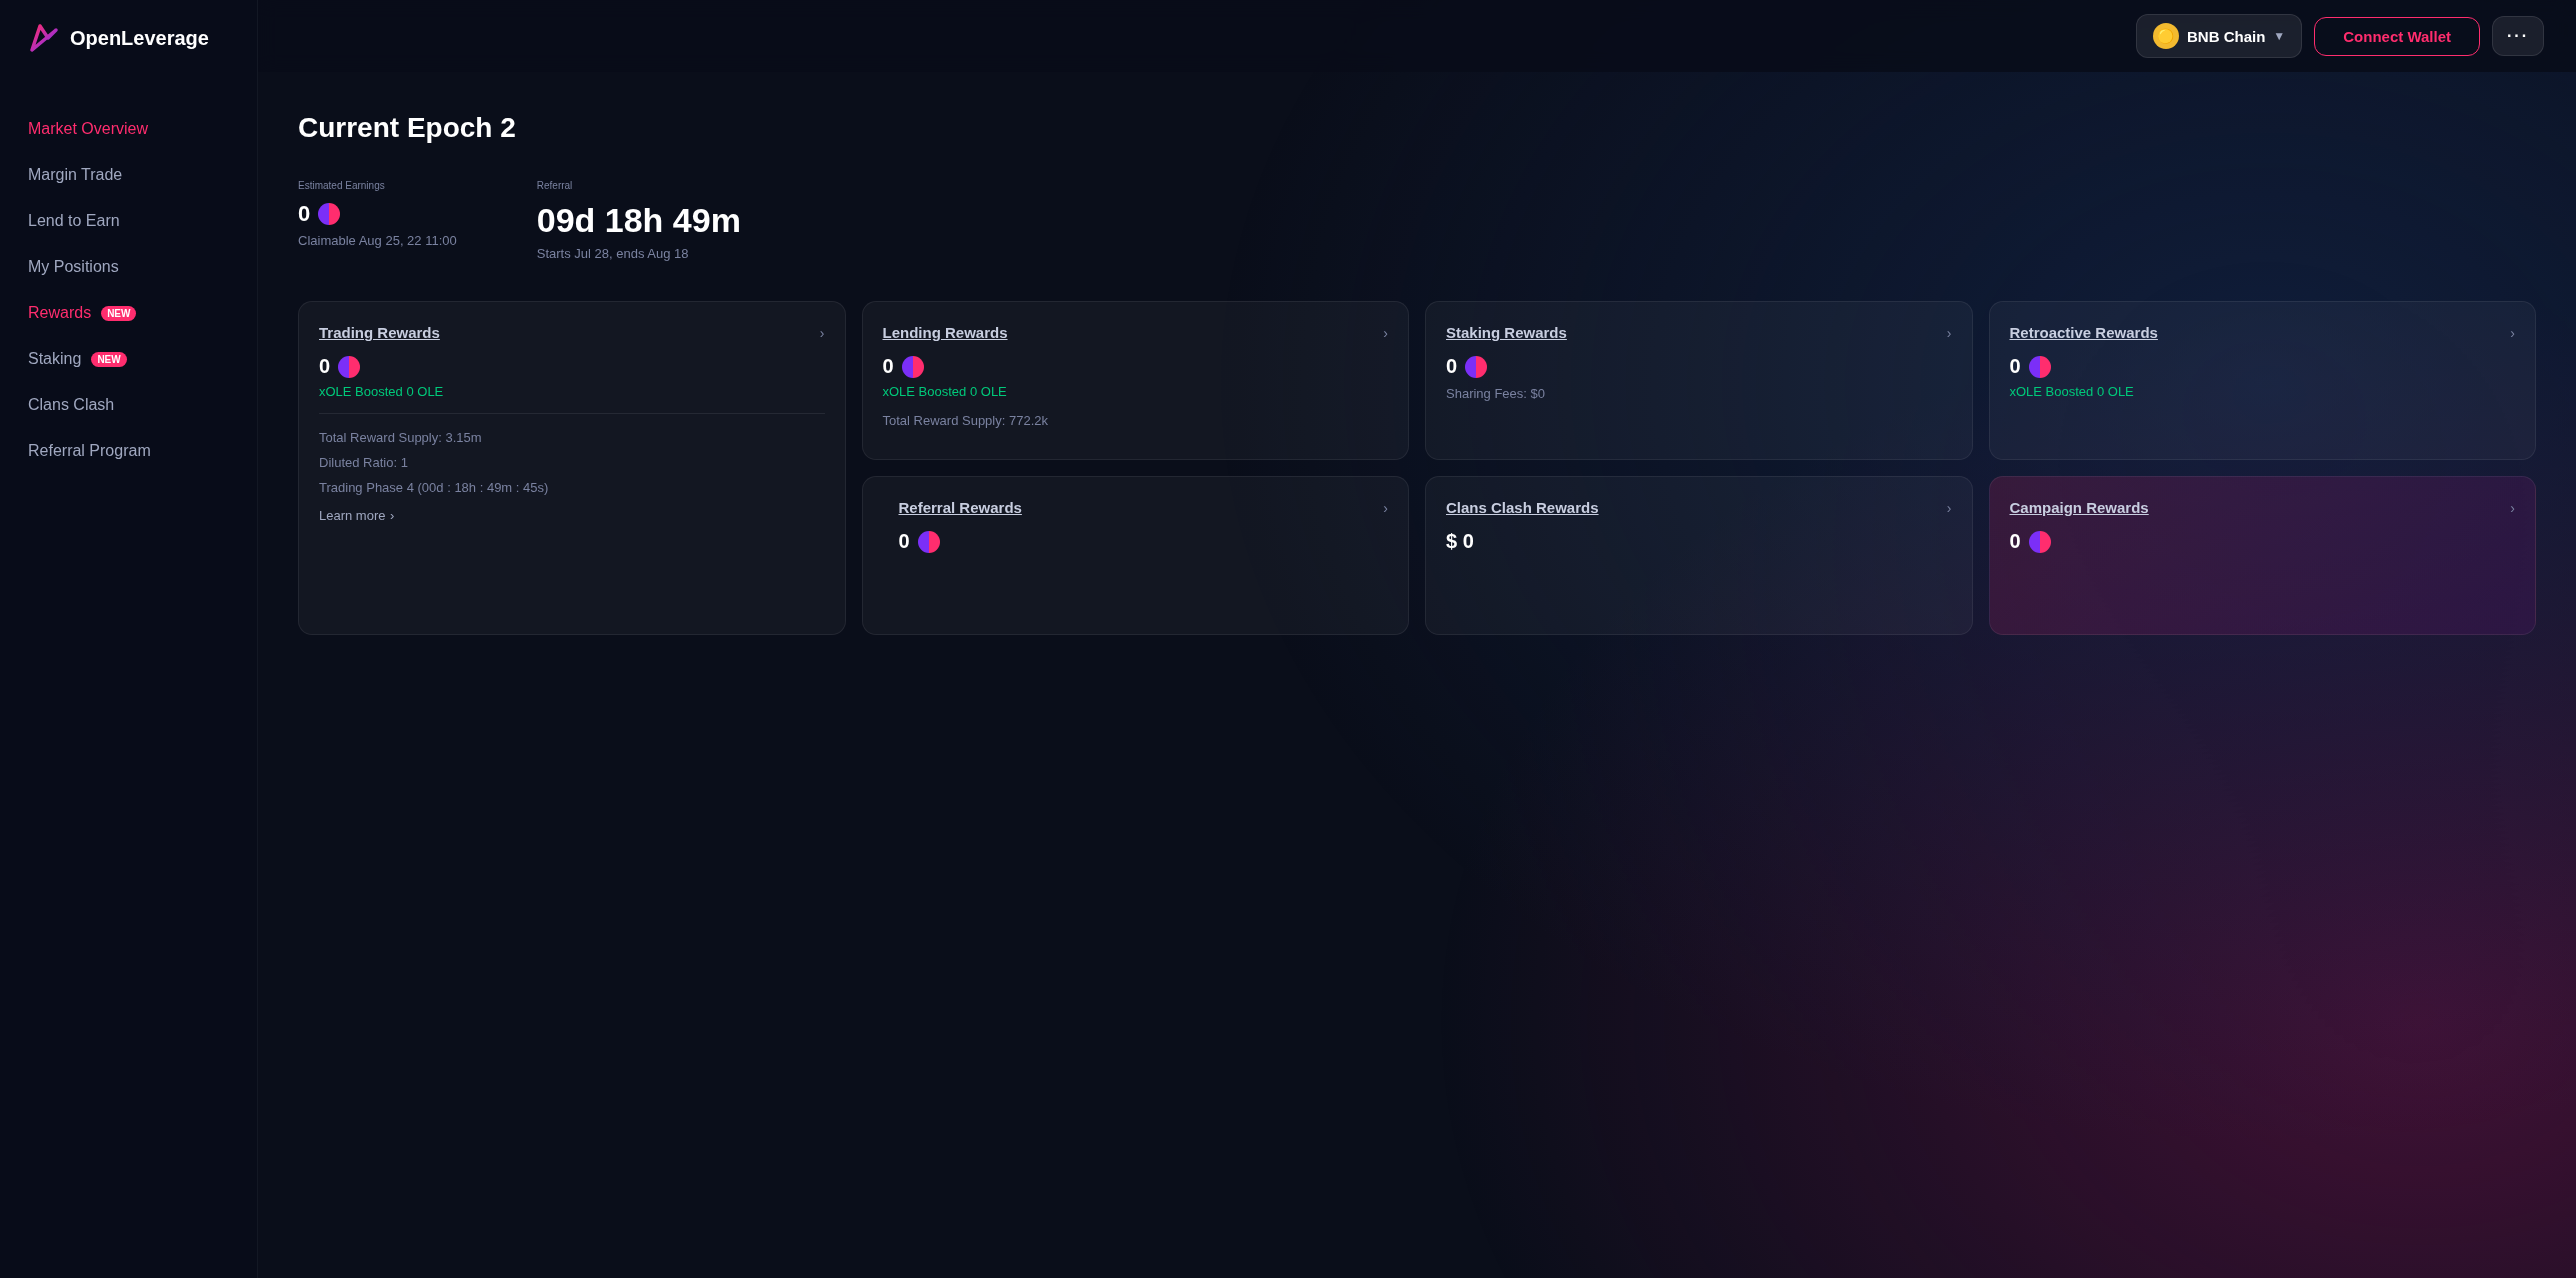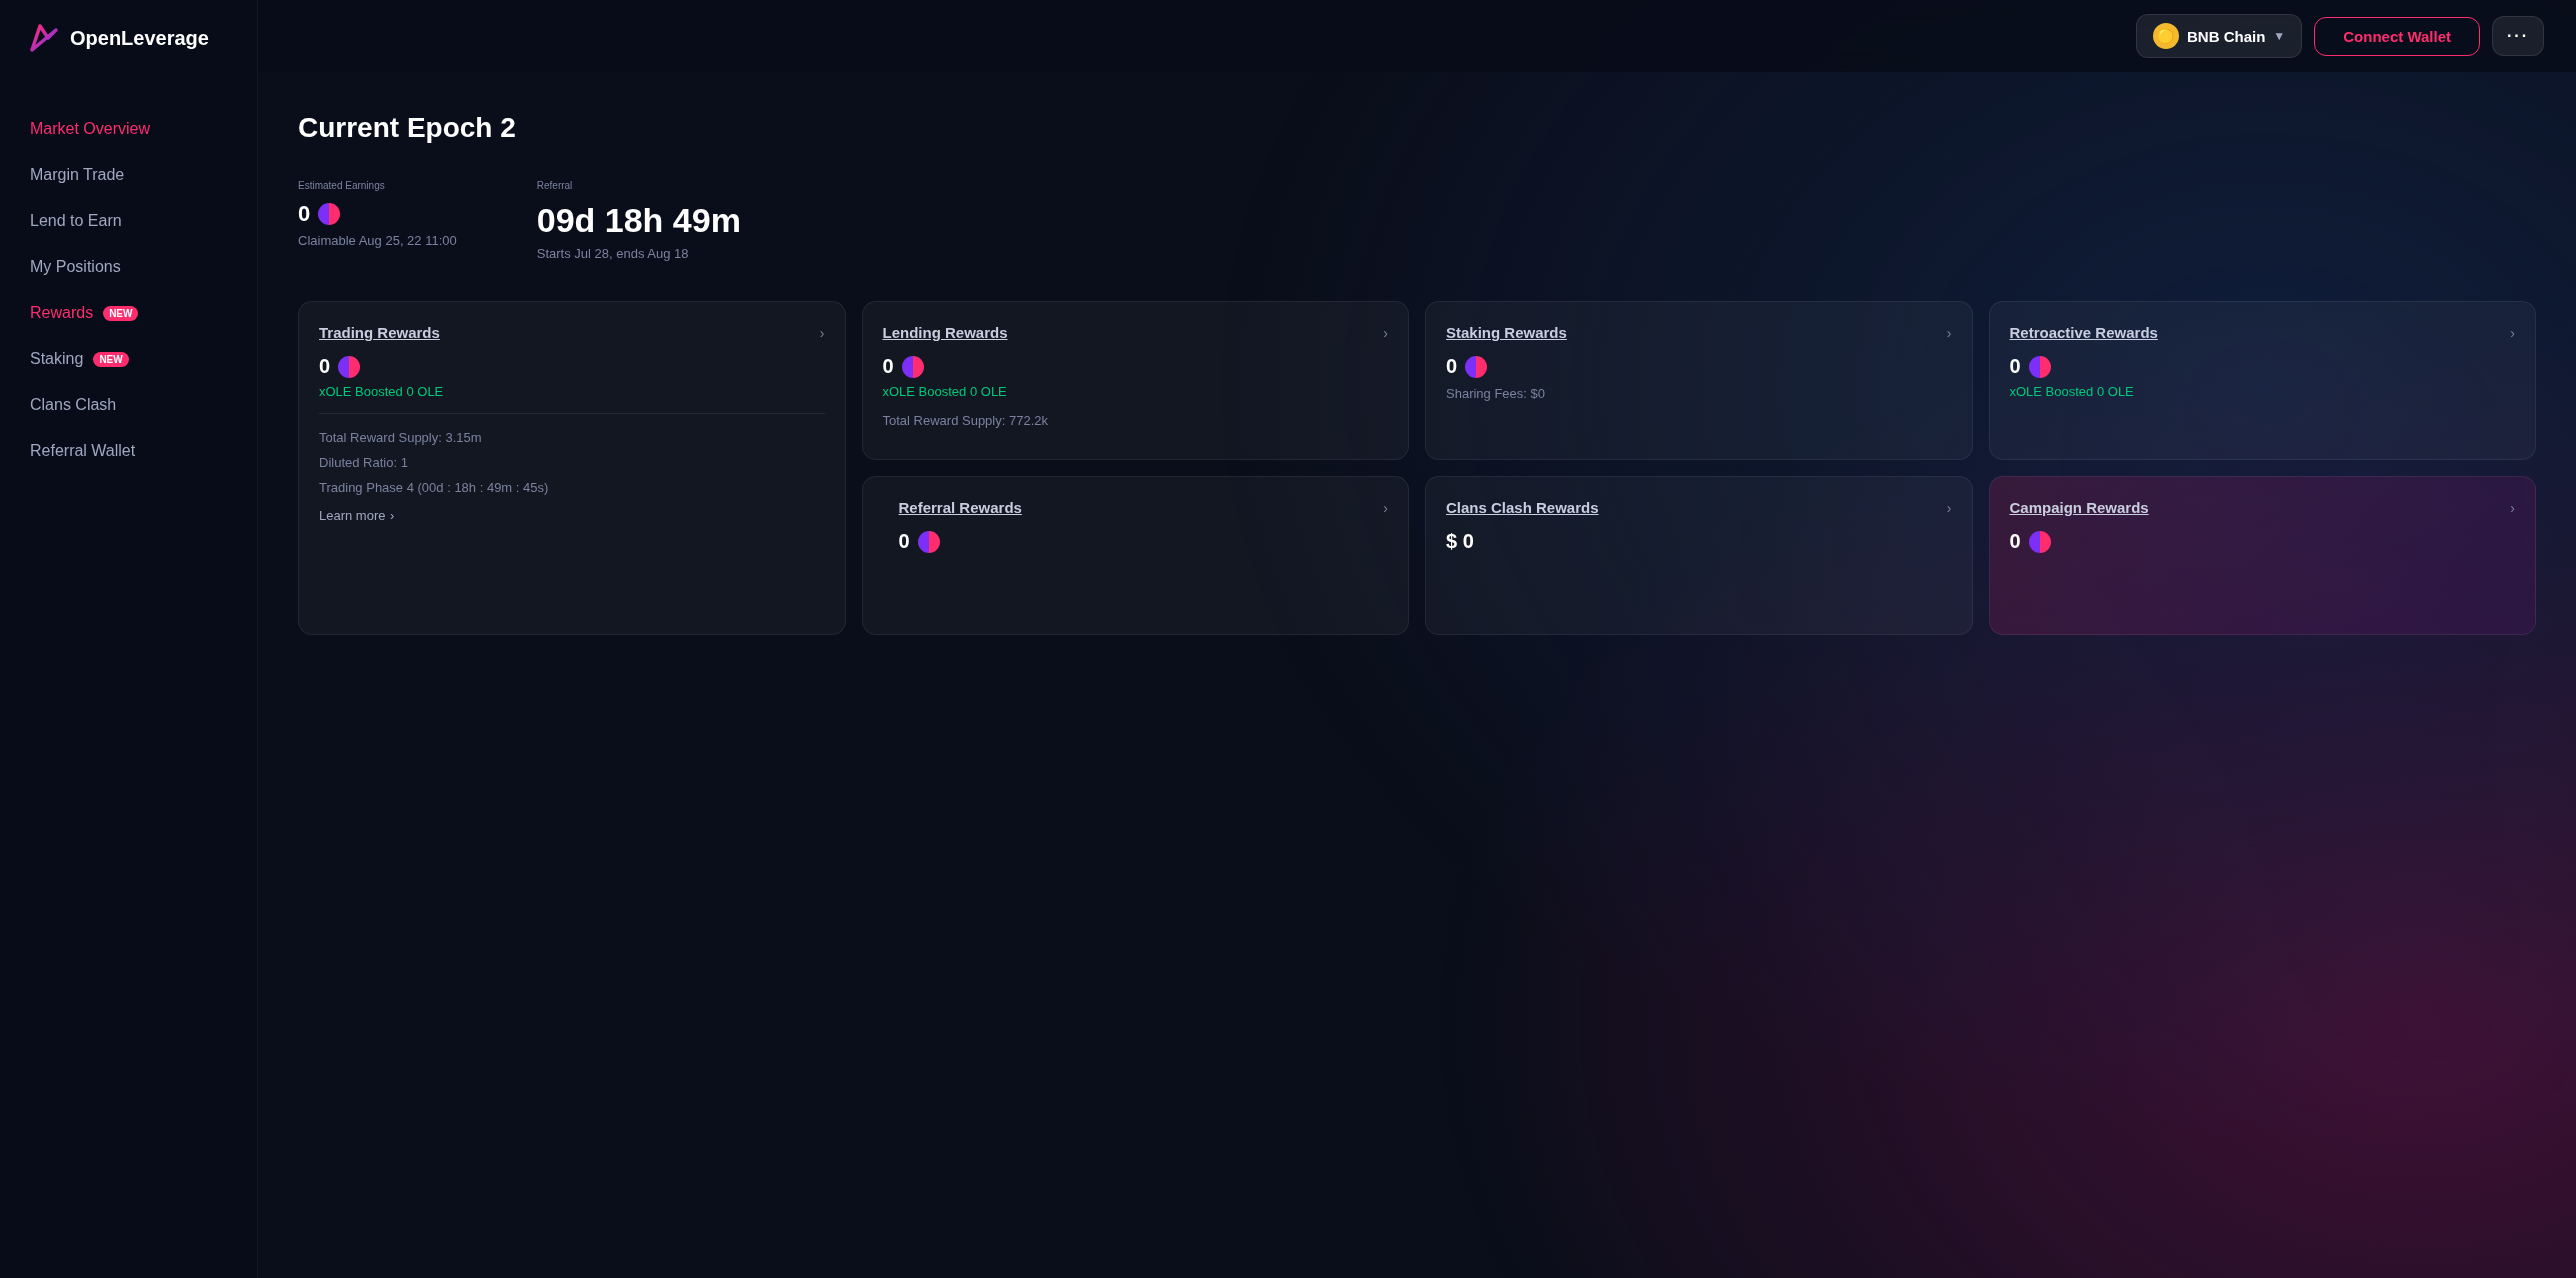--- a/index.html
+++ b/index.html
@@ -60,30 +60,31 @@
       color: #ffffff;
     }
 
     .nav-items {
       margin-top: 30px;
       display: flex;
       flex-direction: column;
     }
 
     .nav-item {
-      padding: 14px 30px;
+      padding: 14px 8px;
       font-size: 16px;
       font-weight: 500;
       color: #a0a8c0;
       cursor: pointer;
       display: flex;
       align-items: center;
       gap: 10px;
       transition: color 0.2s;
       text-decoration: none;
+      margin-left: 20px;
     }
 
     .nav-item.active {
       color: #ff2d6e;
     }
 
     .nav-badge {
       background: #ff2d6e;
       color: #ffffff;
       font-size: 10px;
@@ -351,21 +352,21 @@
         <span class="nav-badge">NEW</span>
       </a>
       <a class="nav-item">
         <span>Staking</span>
         <span class="nav-badge">NEW</span>
       </a>
       <a class="nav-item">
         <span>Clans Clash</span>
       </a>
       <a class="nav-item">
-        <span>Referral Wallet</span>
+        <span>Referral Program</span>
       </a>
     </div>
   </nav>
 
   <header class="header">
     <div class="chain-selector">
       <div class="chain-icon">🟡</div>
       <span>BNB Chain</span>
       <span class="chevron-icon">▼</span>
     </div>

